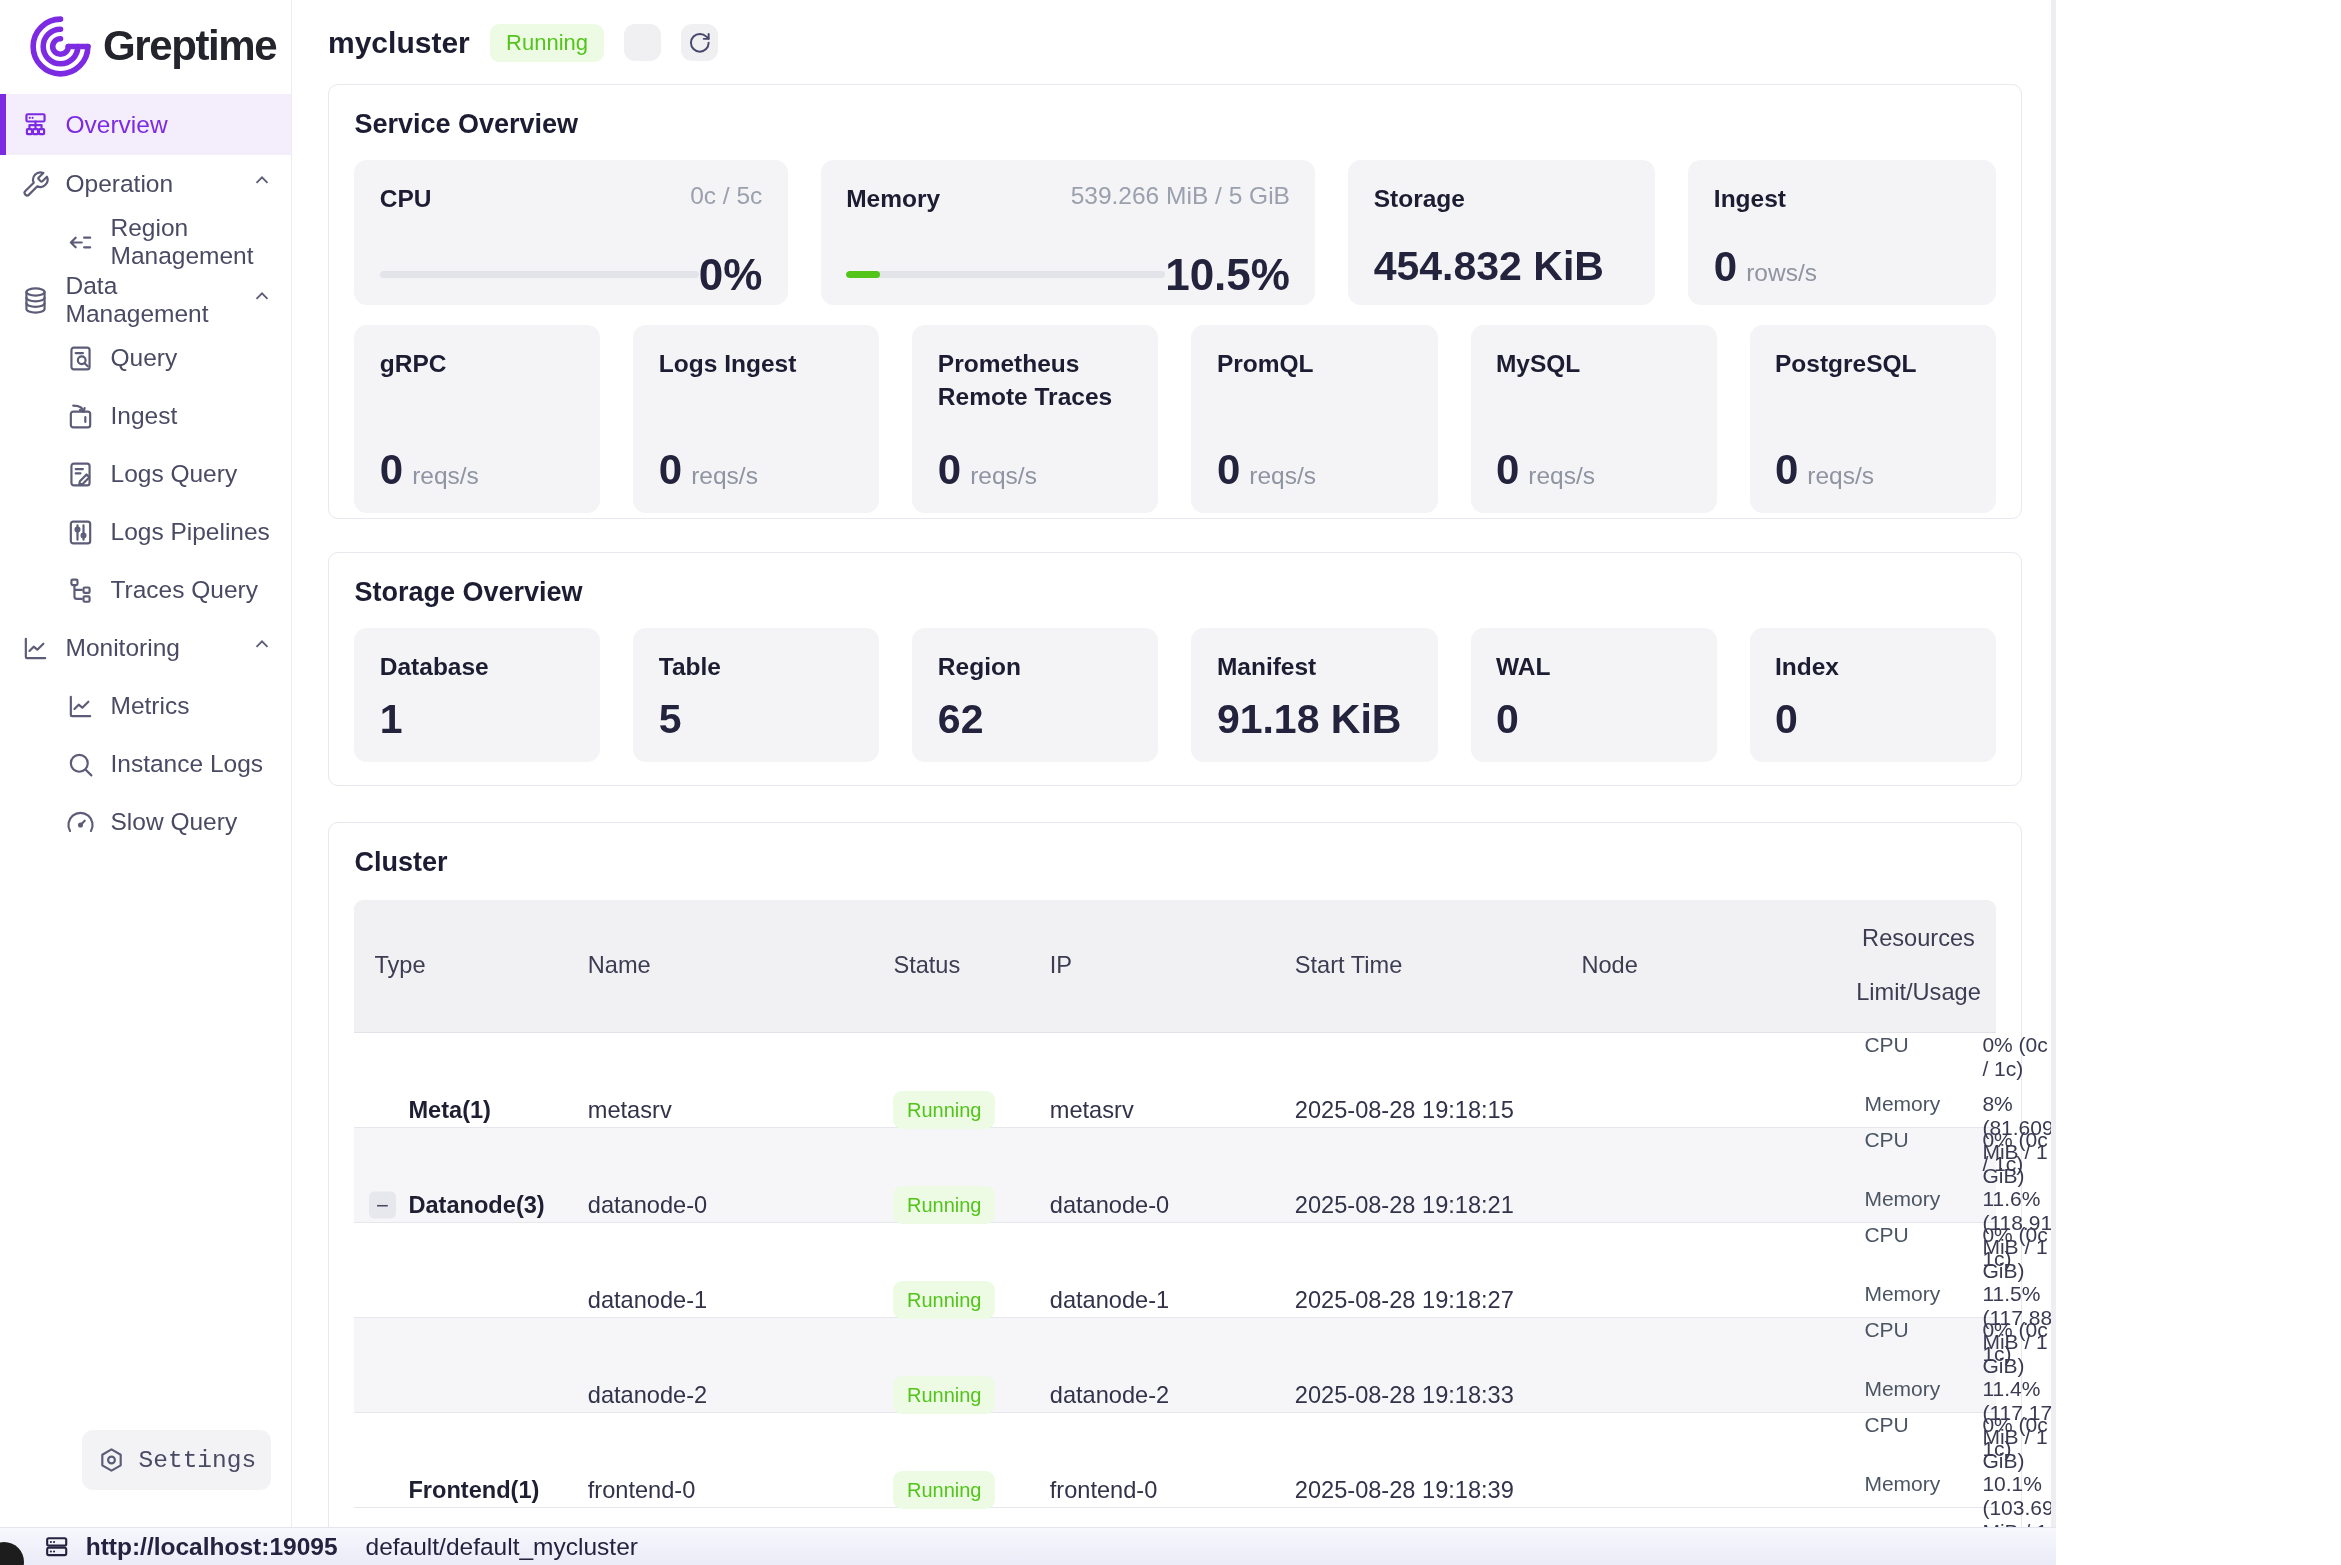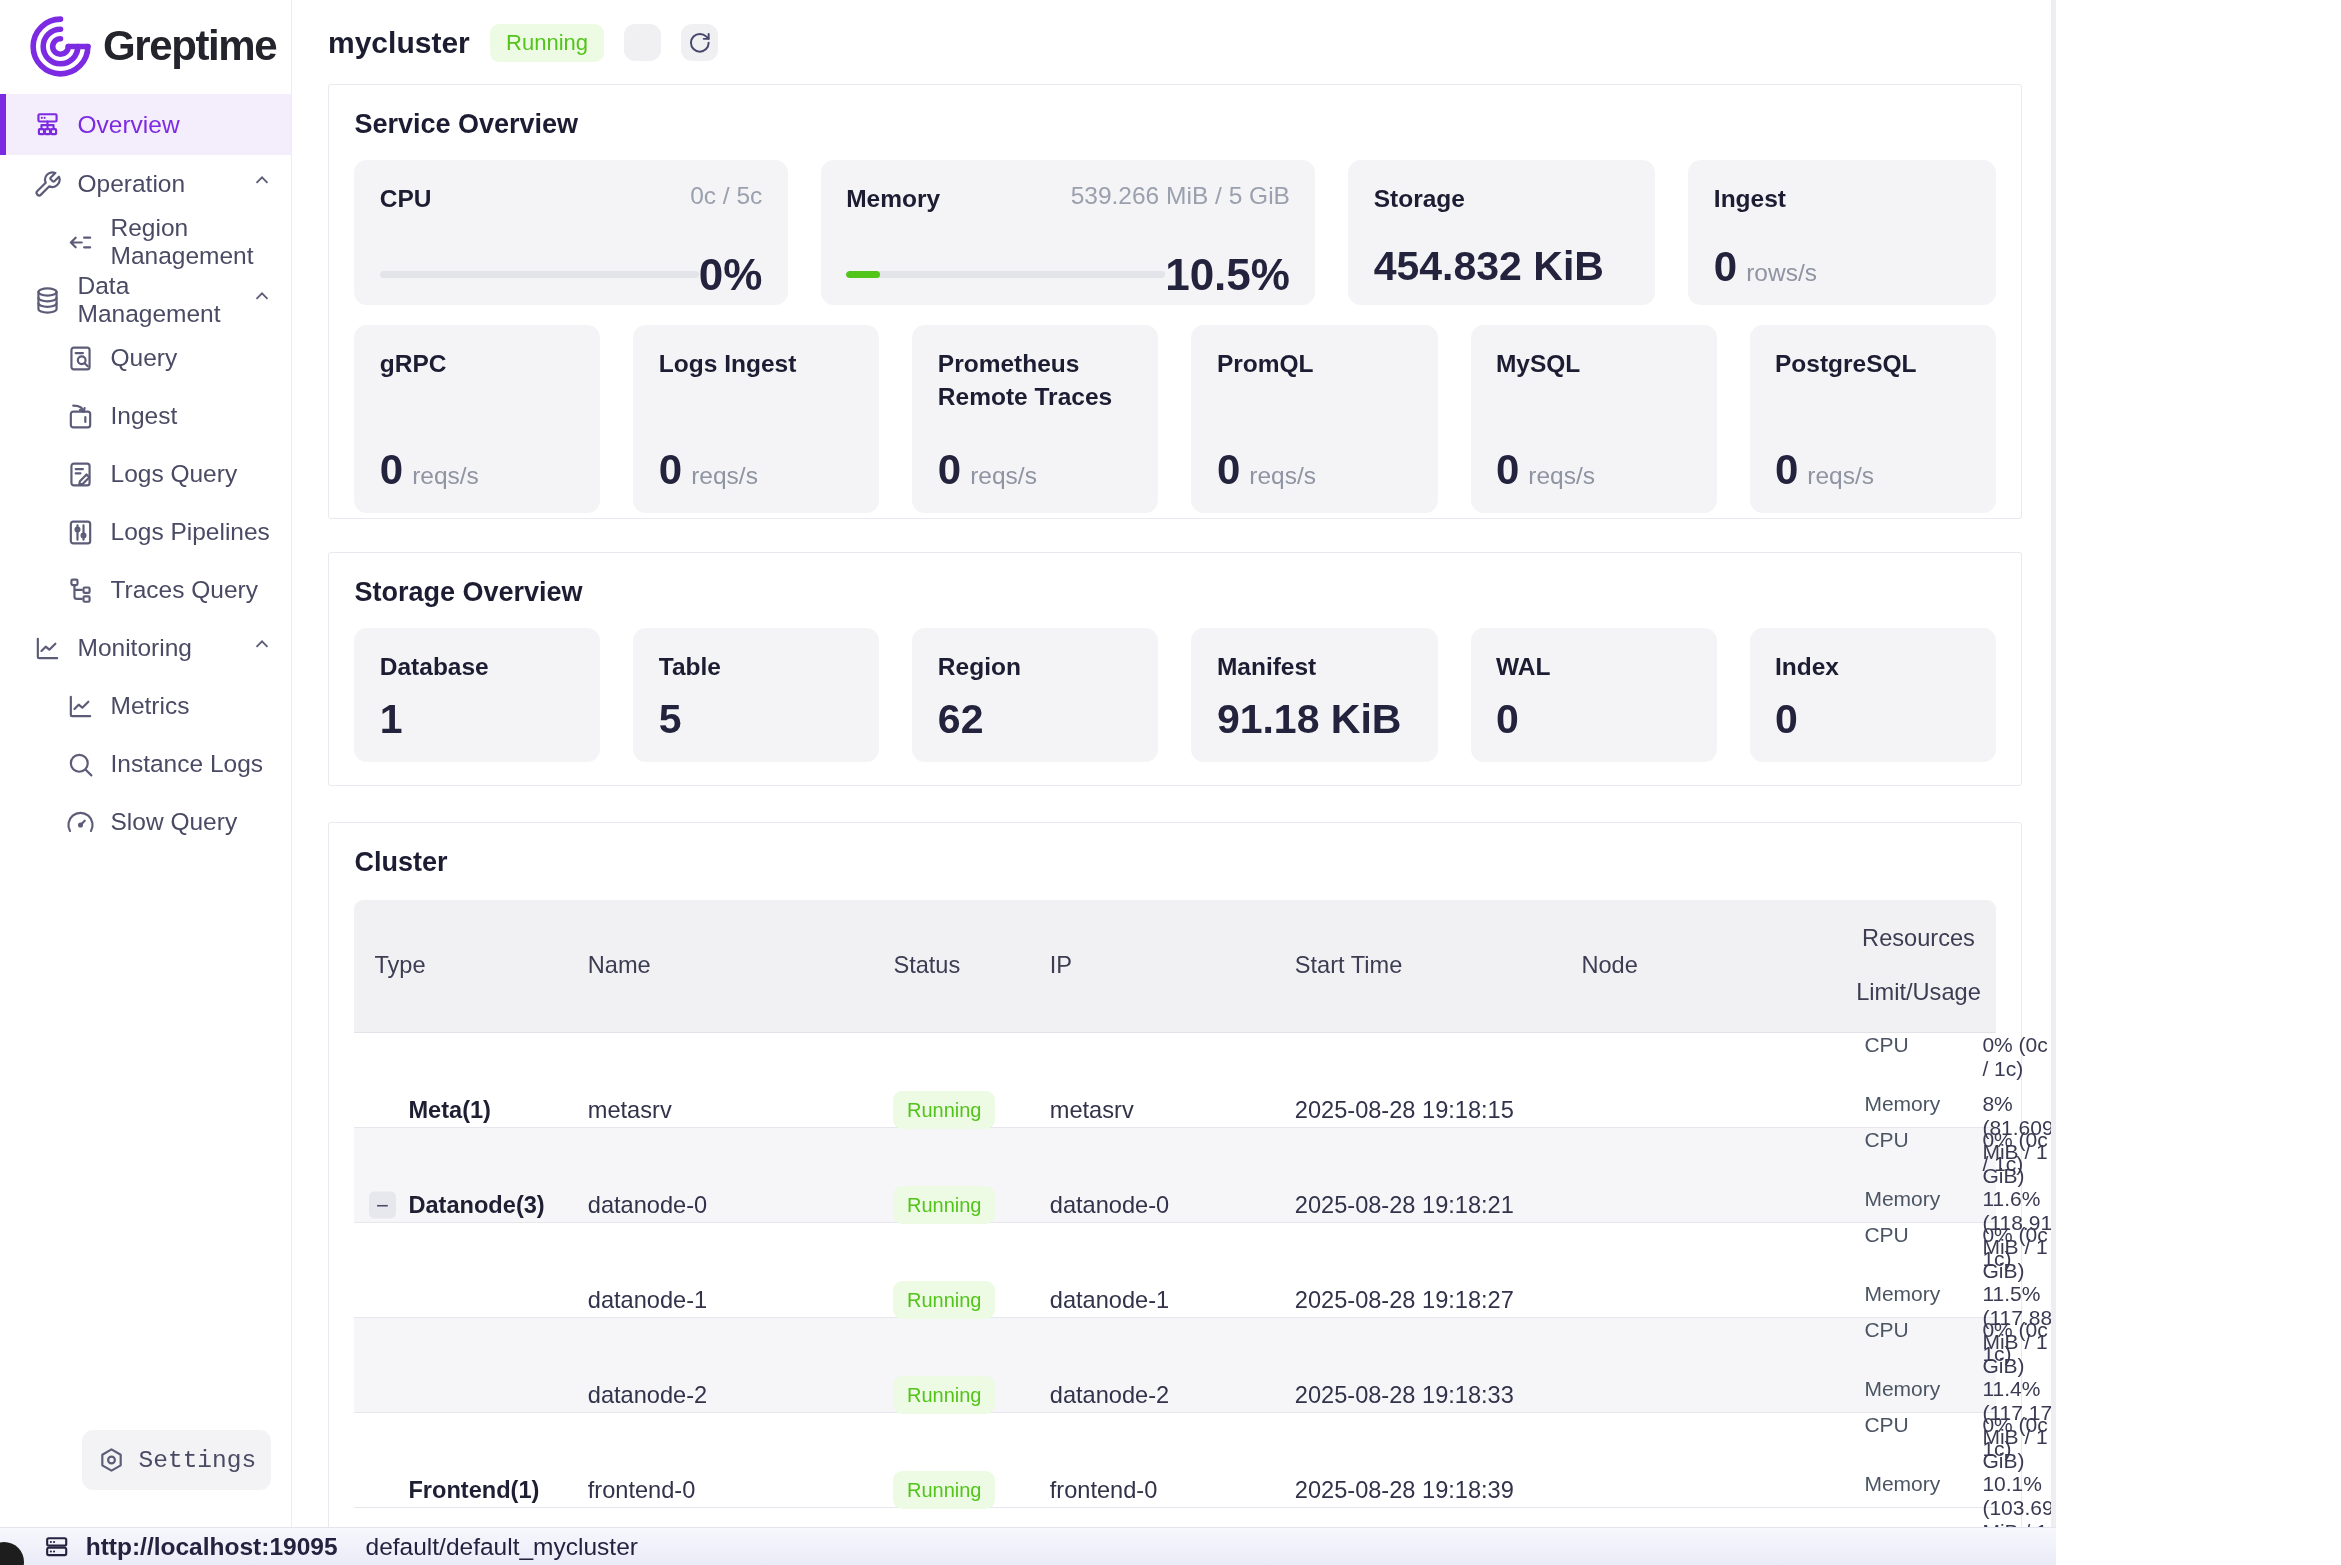--- a/index.html
+++ b/index.html
@@ -17,21 +17,21 @@
   html,body{background:#fff}
   body{font-family:"Liberation Sans", sans-serif; color:var(--ink);}
   .app{position:relative;width:2056px;height:1566px;background:#fff;overflow:hidden}
 
   
   .sidebar{position:absolute;left:0;top:0;width:292px;height:1527px;background:#fff;border-right:1.8px solid #ececf2;z-index:3}
   .logo{display:flex;align-items:center;gap:9px;padding:12.7px 0 14.5px 27px}
   .logo svg{width:67px;height:67px}
   .logo-text{font-size:42px;font-weight:800;color:#24242c;letter-spacing:-1.4px}
   .nav{display:flex;flex-direction:column}
-  .nav-item{display:flex;align-items:center;gap:14.5px;height:58px;padding-left:32px;padding-right:18px;font-size:24.5px;color:var(--side-text);cursor:pointer;position:relative}
+  .nav-item{display:flex;align-items:center;gap:14.5px;height:58px;padding-left:20px;padding-right:18px;font-size:24.5px;color:var(--side-text);cursor:pointer;position:relative}
   .nav-item .nicon{flex:0 0 31px;height:31px;display:flex;align-items:center;justify-content:center;color:#5c5c78}
   .nav-item .nicon svg{width:29px;height:29px}
   .nav-item.child{padding-left:65px}
   .nav-item .chev{margin-left:auto;color:#5c5c78}
   .nav-item .chev svg{width:22px;height:22px}
   .nav-item.active{background:#f4eefc;color:var(--accent);height:61px}
   .nav-item.active .nicon{color:var(--accent)}
   .nav-item.active::before{content:"";position:absolute;left:0;top:0;bottom:0;width:6.3px;background:var(--accent)}
   .settings-btn{position:absolute;left:82px;top:1430px;width:189px;height:60px;background:#f3f3f6;border:none;border-radius:11px;display:flex;align-items:center;justify-content:center;gap:12.7px;font-size:24.5px;color:var(--side-text);font-family:Liberation Mono, monospace;cursor:pointer}
   .settings-btn svg{width:29px;height:29px;color:#5c5c78}
@@ -39,21 +39,21 @@
   
   .main{position:absolute;left:294px;top:0;right:0;height:1527px;overflow:hidden;background:#fff}
   .scroll-strip{position:absolute;right:0;top:0;width:5.4px;height:1527px;background:#ededf2;z-index:4}
   .page-header{display:flex;align-items:center;gap:20px;padding:23.6px 0 0 34px}
   .page-title{font-size:30px;font-weight:700;color:#1d1d31}
   .badge{background:var(--green_bg);color:var(--green);font-size:22px;padding:8.2px 16.3px;border-radius:9px;line-height:1}
   .hbtn{width:37px;height:37px;border:none;border-radius:11px;background:#f0f0f3;display:flex;align-items:center;justify-content:center;cursor:pointer;color:#47476b}
   .hbtn svg{width:23.6px;height:23.6px}
   .hbtn.blank svg{visibility:hidden}
 
-  .panel{margin:0 34px 0 34px;border:1.8px solid var(--border);border-radius:3px;background:#fff;padding:23.6px 25.4px}
+  .panel{margin:0 34px 0 34px;border:1.8px solid var(--border);border-radius:10px;background:#fff;padding:23.6px 25.4px}
   .panel-title{font-size:27px;font-weight:700;color:#1c1c33}
   .panel.service{margin-top:22px;height:435px}
   .panel.storagep{margin-top:33px;height:234px}
   .panel.cluster{margin-top:36px;height:816px}
 
   .cards4{display:grid;grid-template-columns:repeat(4,1fr);gap:33px;margin-top:20px}
   .cards6{display:grid;grid-template-columns:repeat(6,1fr);gap:33px;margin-top:20px}
   .card{background:var(--card);border-radius:12.7px;padding:22px 25.4px;position:relative}
   .cards4 .card{height:145px}
   .proto-card{height:188px;display:flex;flex-direction:column;justify-content:space-between}

